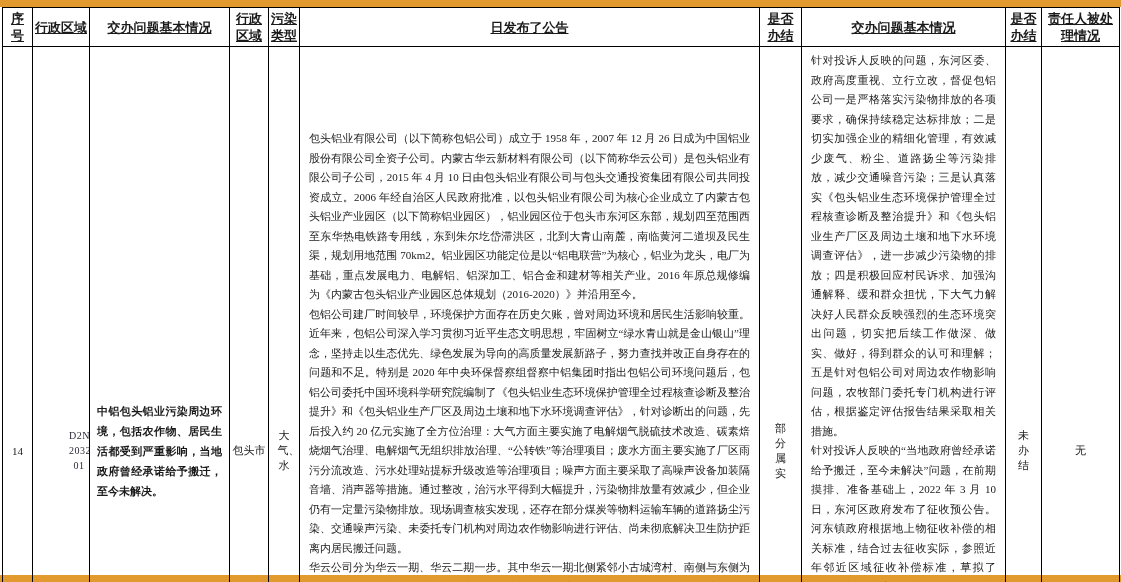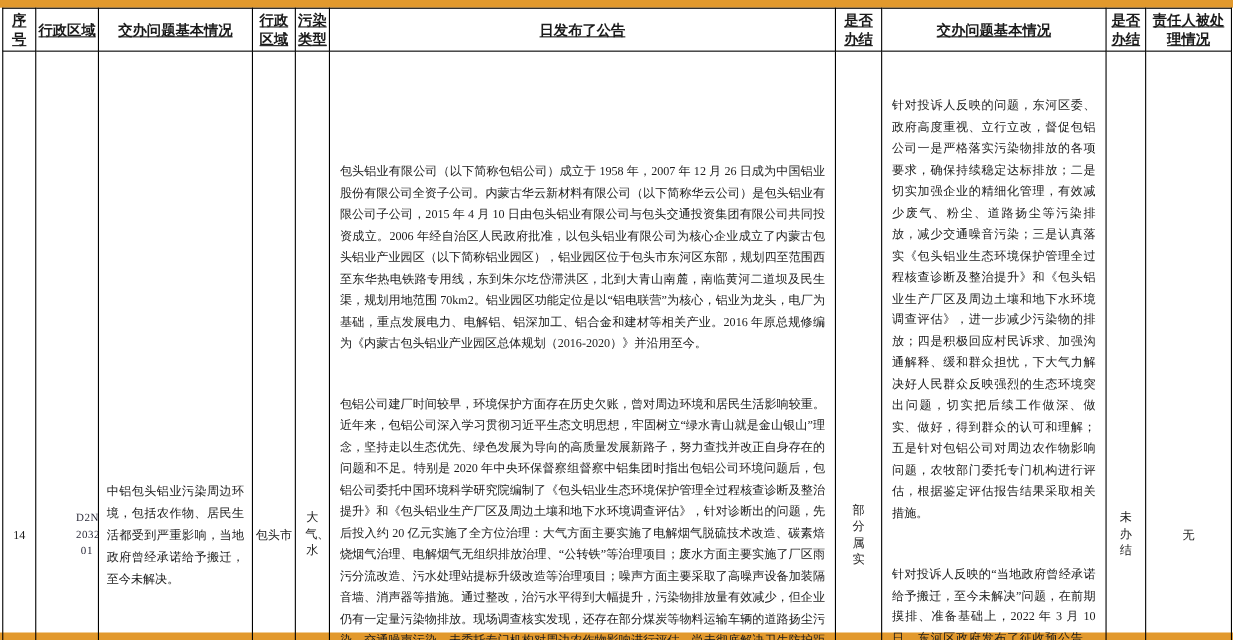--- a/index.html
+++ b/index.html
@@ -42,27 +42,27 @@
     letter-spacing: 0.5px;
     color: #2a2a3a;
     text-align: center;
     margin-left: 36px;
   }
   td.problem-cell { padding: 6px 7px; }
   td.problem-cell p {
     font-size: 11px;
     line-height: 20px;
     text-align: justify;
+    font-weight: bold;
   }
   td.longtext { padding: 4px 9px; }
   td.longtext p {
     font-size: 11px;
     line-height: 19.5px;
     text-align: justify;
-    margin-top: 36px;
   }
   .vtext {
     display: inline-block;
     width: 13px;
     font-size: 11px;
     line-height: 15px;
     word-break: break-all;
     text-align: center;
   }
   .plain-small { font-size: 11px; }

